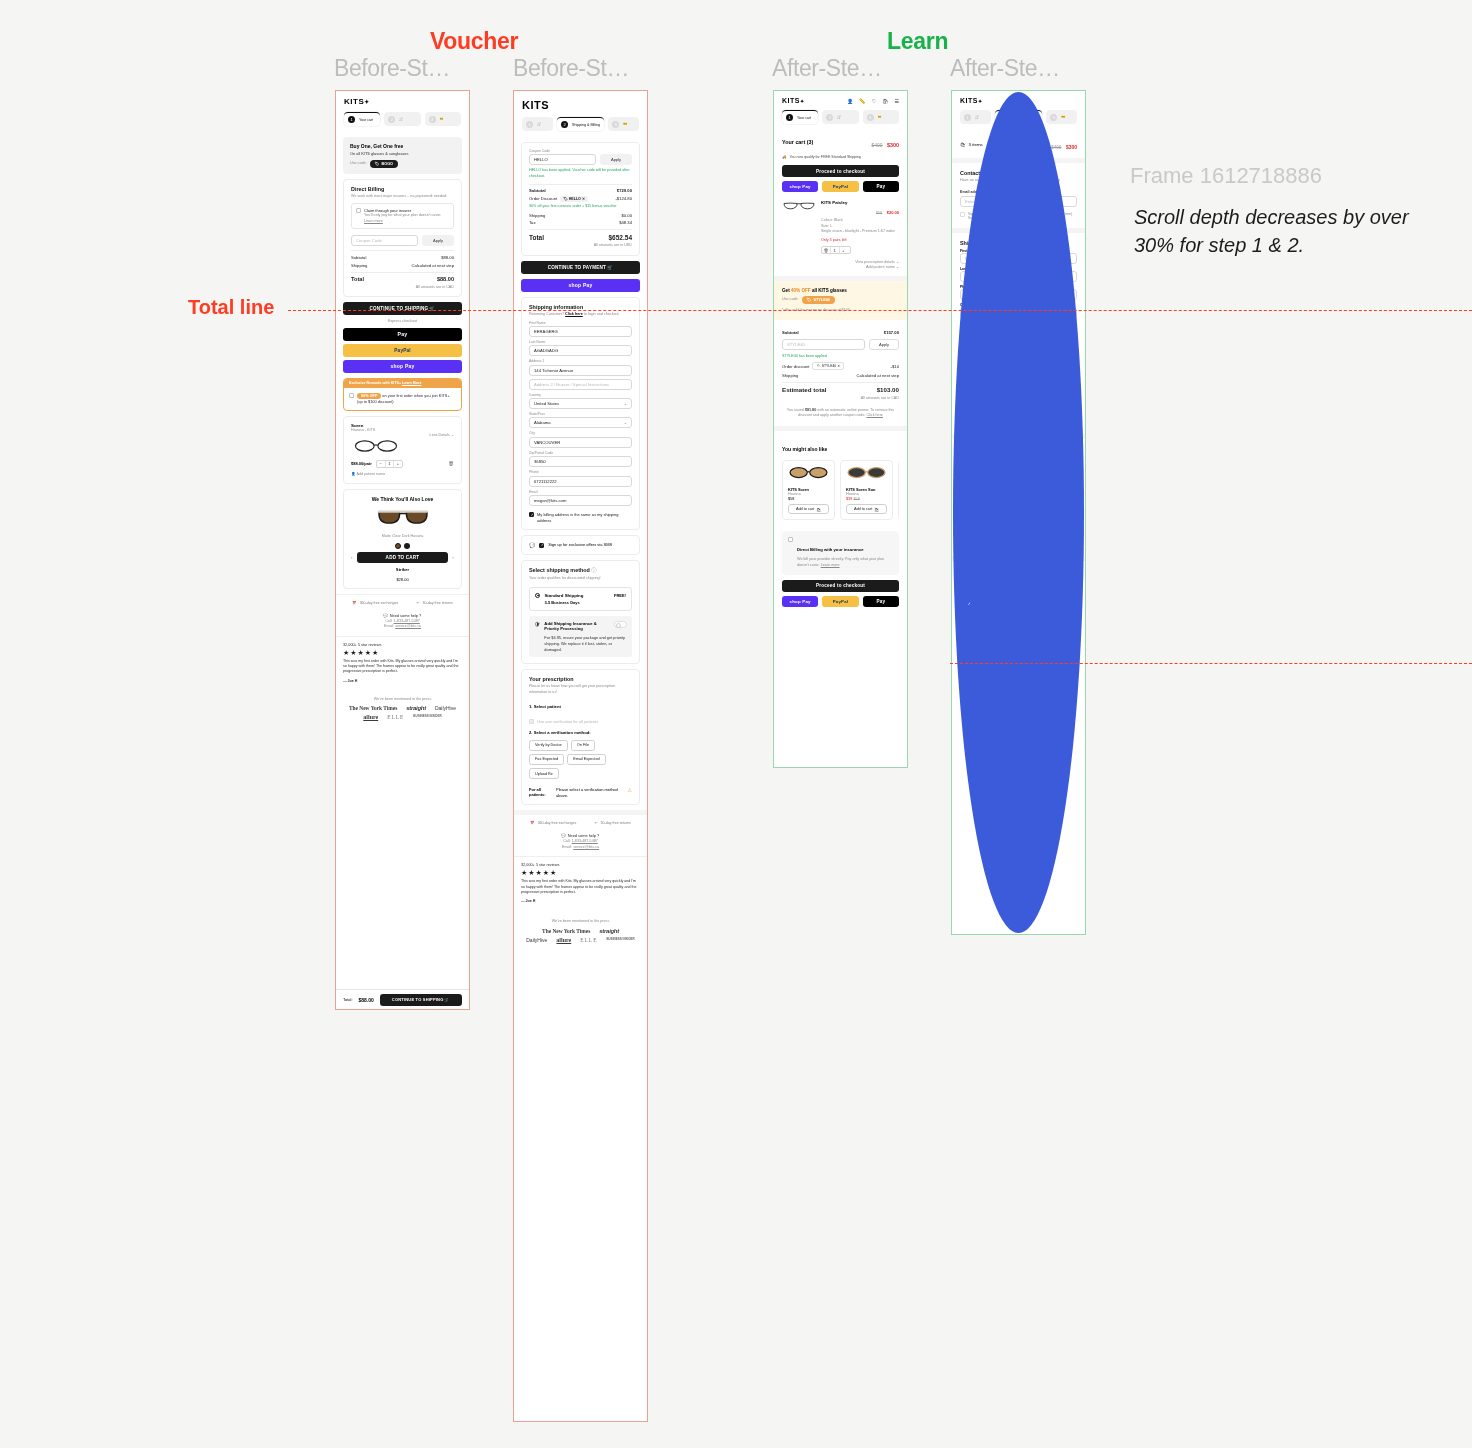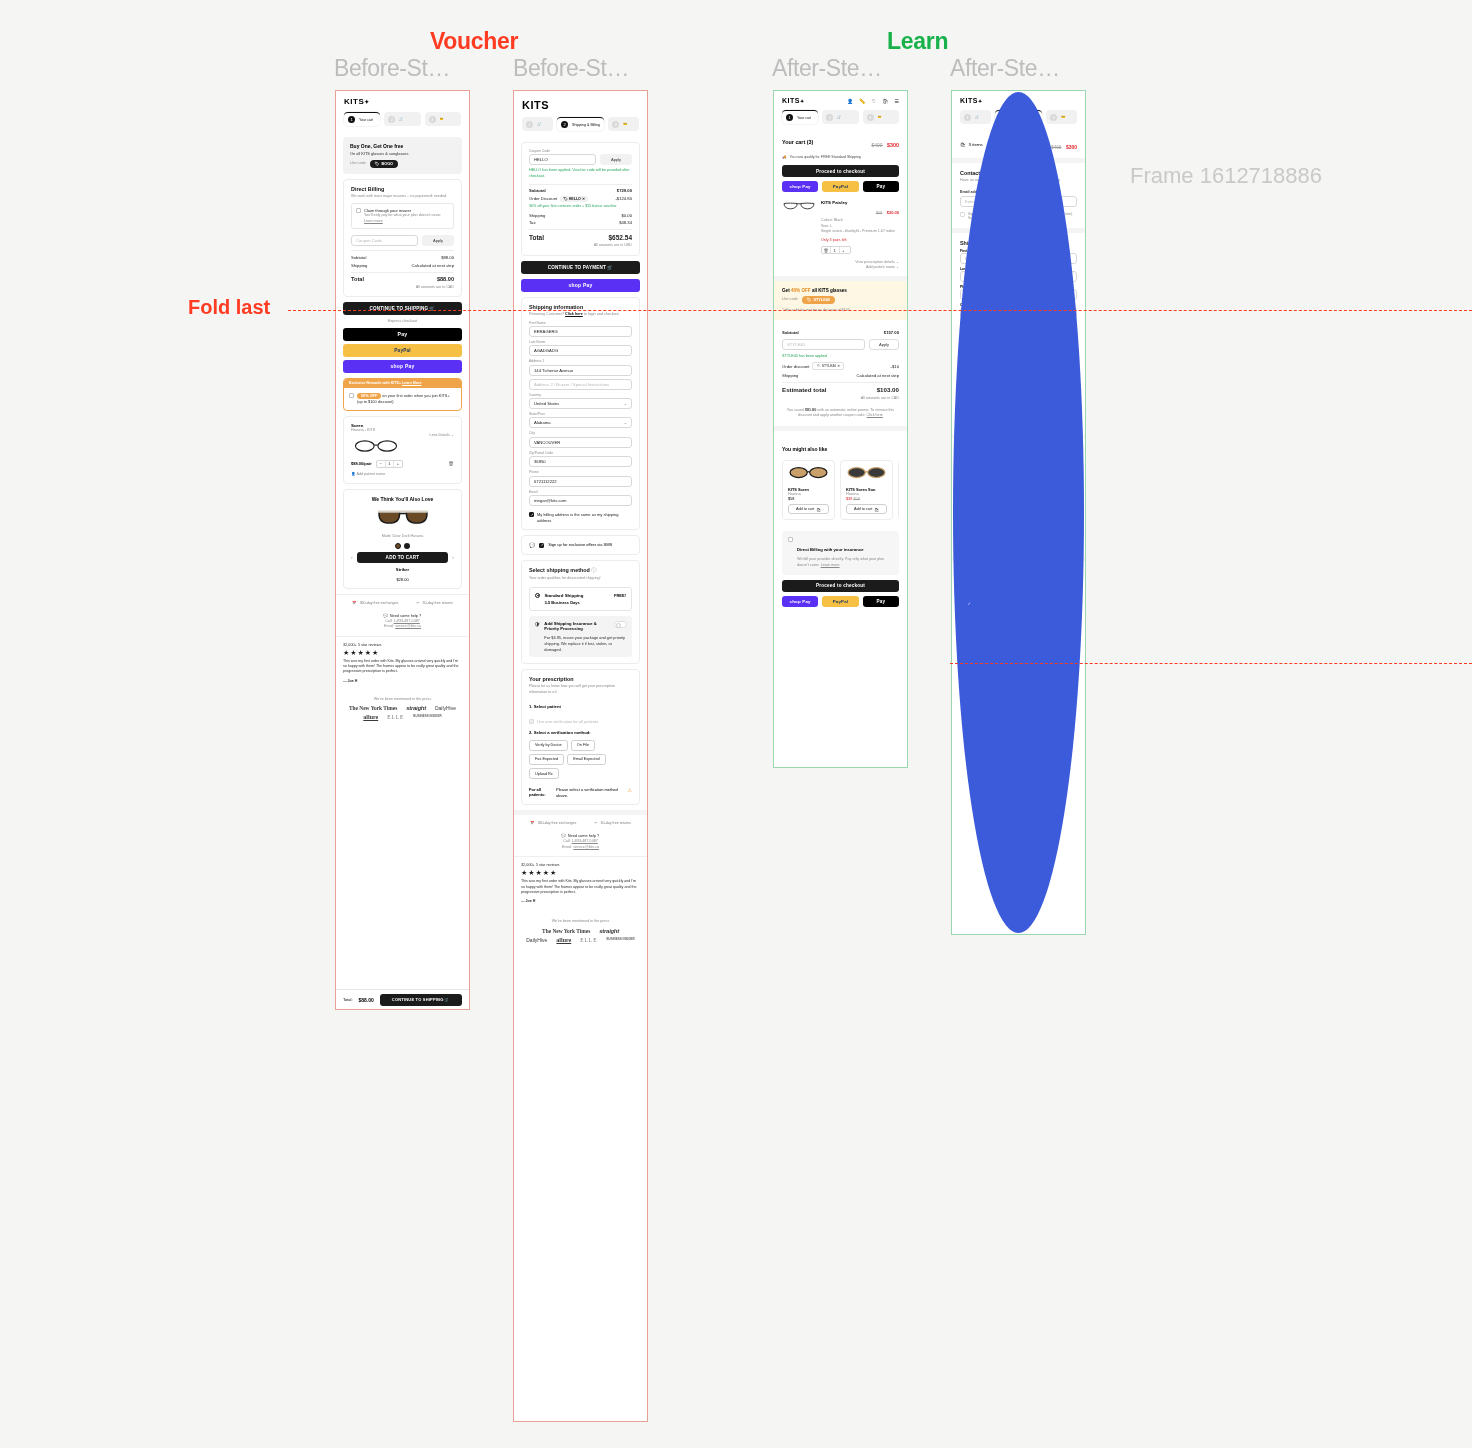--- a/index.html
+++ b/index.html
@@ -898,18 +898,19 @@
           <span style="font-size:5px;">👤</span>
           <b style="font-size:4.4px;flex:1;">Default</b>
           <span class="badge-action">Action required</span>
           <span style="font-size:4px;color:#888;">⌄</span>
         </div>
       </div>
     </div>
   </div>
 
   <div class="foldline"></div>
-  <div class="fold-text">Fold last</div>
+  <div class="fold-text">Total line</div>
   <div class="fold2"></div>
 
   <div class="anno-title">Frame 1612718886</div>
+  <div class="anno-body">Scroll depth decreases by over 30% for step 1 &amp; 2.</div>
 
 </div>
 
 </body></html>

